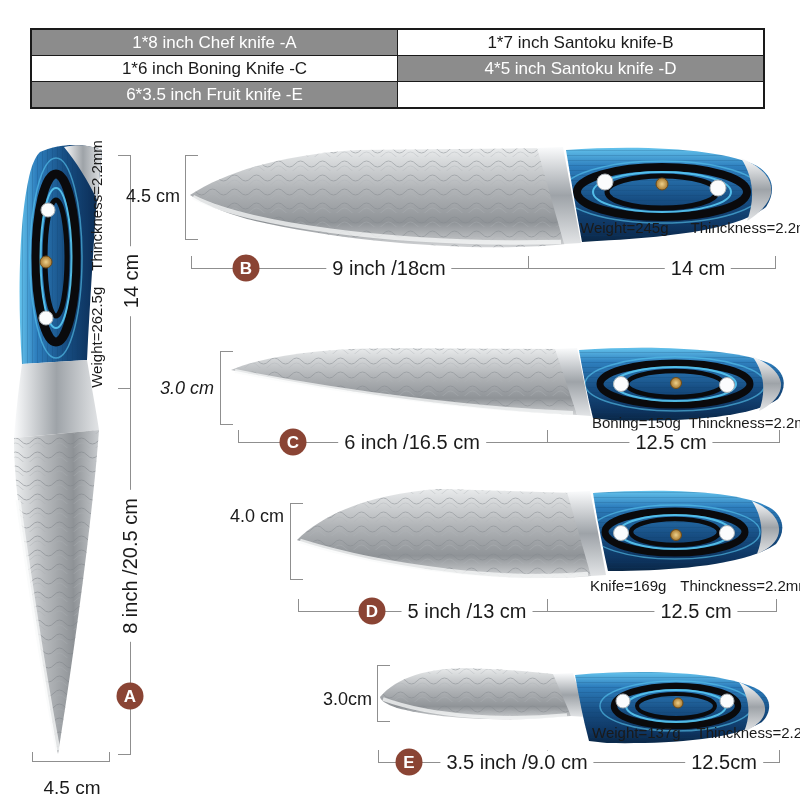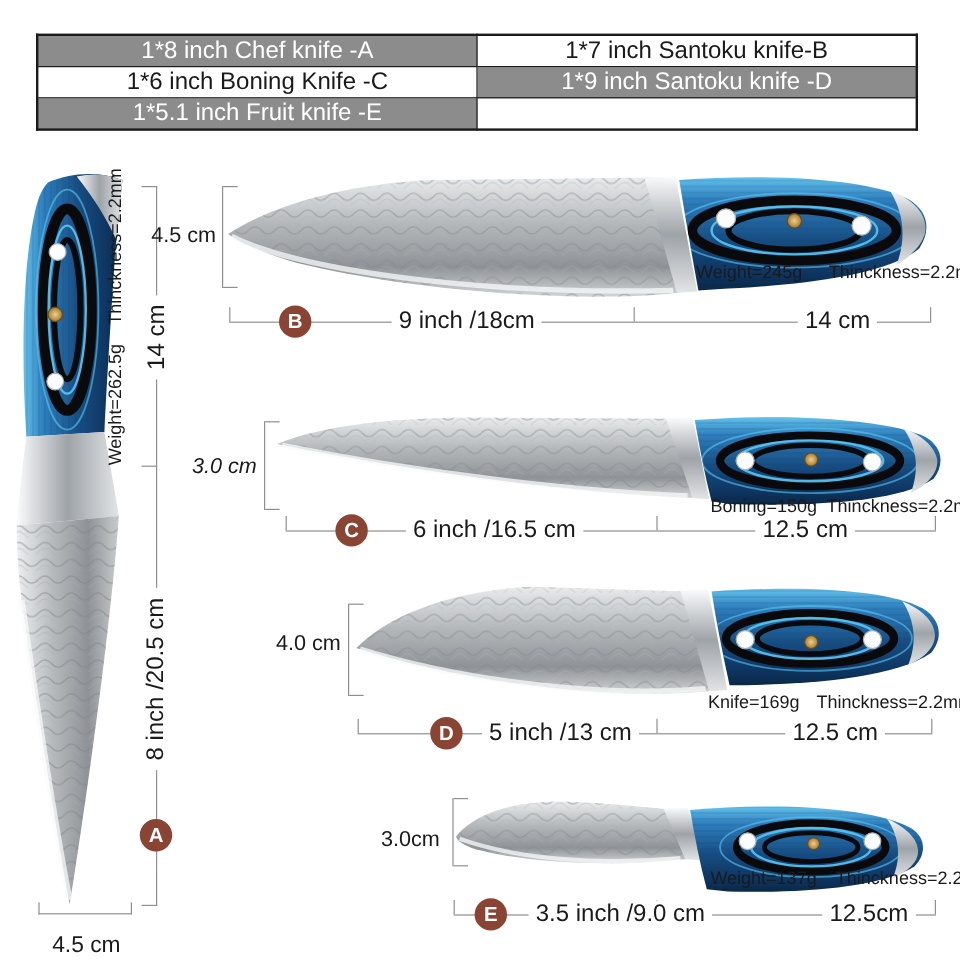--- a/index.html
+++ b/index.html
@@ -3,21 +3,21 @@
 <meta charset="utf-8">
 <style>
   html,body{margin:0;padding:0;background:#fff;}
   #canvas{position:relative;width:800px;height:800px;background:#fff;overflow:hidden;
           font-family:"Liberation Sans",sans-serif;color:#1a1a1a;}
 
   
   #legend{position:absolute;left:30px;top:28px;width:735px;height:78px;
           border:2px solid #1a1a1a;border-collapse:collapse;table-layout:fixed;}
   #legend td{border:1px solid #1a1a1a;text-align:center;vertical-align:middle;
-             font-size:20px;height:25px;padding:0;}
+             font-size:17px;height:25px;padding:0;}
   #legend td.gray{background:#8c8c8c;color:#fff;}
   #legend td.white{background:#fff;color:#1a1a1a;}
 
   
   .mline{position:absolute;height:0;border-top:1.6px solid #8f8f8f;}
   .tick-up{position:absolute;width:0;height:12px;border-left:1.6px solid #8f8f8f;top:-12.8px;}
   .vline{position:absolute;width:0;border-left:1.6px solid #8f8f8f;}
   .tick-left{position:absolute;width:13px;height:0;border-top:1.6px solid #8f8f8f;left:-13px;}
   .vbracket{position:absolute;width:0;border-left:1.6px solid #8f8f8f;}
   .vbracket:before,.vbracket:after{content:"";position:absolute;left:0;width:12px;height:0;
@@ -46,24 +46,24 @@
 <div id="canvas">
 
   <table id="legend">
     <tbody>
         <tr>
       <td class="gray">1*8 inch Chef knife -A</td>
       <td class="white">1*7 inch Santoku knife-B</td>
     </tr>
     <tr>
       <td class="white">1*6 inch Boning Knife -C</td>
-      <td class="gray">1*9 inch Santoku knife -D</td>
+      <td class="gray">4*5 inch Santoku knife -D</td>
     </tr>
     <tr>
-      <td class="gray">1*5.1 inch Fruit knife -E</td>
+      <td class="gray">6*3.5 inch Fruit knife -E</td>
       <td class="white"></td>
     </tr>
   </tbody>
     </table>
 
   <svg style="left:10px;top:140px" width="110" height="640" viewBox="0 0 110 640">
     <defs>
       <linearGradient id="steelA" x1="0" y1="0" x2="1" y2="0">
         <stop offset="0" stop-color="#eceeef"></stop>
           <stop offset=".35" stop-color="#b7babd"></stop>
@@ -272,21 +272,21 @@
         <ellipse cx="385" cy="52" rx="44" ry="13" fill="none" stroke="#0a0a0c" stroke-width="4.5"></ellipse>
       </g>
       <path d="M 462 21 C 476 27 488 36 489 48 C 490 59 481 68 467 74 C 474 56 473 38 462 21 Z" fill="url(#bolsterB)"></path>
       <circle cx="331" cy="53" r="7.5" fill="#fbfcfd" stroke="#a9b0b5"></circle>
       <circle cx="386" cy="55" r="5.5" fill="url(#brassB)" stroke="#6b4a1a"></circle>
       <circle cx="437" cy="53" r="7.5" fill="#fbfcfd" stroke="#a9b0b5"></circle>
     </g>
   </svg>
 
   <div class="vbracket" style="left:290px;top:503px;height:77px;"></div>
-  <div class="dim-r" style="left:220px;top:526px;width:64px;">4.0 cm</div>
+  <div class="dim-r" style="left:220px;top:506px;width:64px;">4.0 cm</div>
   <div class="wt" style="left:590px;top:577px;">
     <span>Knife=169g</span>
       <span style="width:14px;"></span>
       <span>Thinckness=2.2mm</span>
   </div>
   <div class="mline" style="left:298px;top:611px;width:479px;">
     <i class="tick-up" style="left:0;"></i>
       <i class="tick-up" style="left:249px;"></i>
       <i class="tick-up" style="right:0;"></i>
   </div>
@@ -316,21 +316,21 @@
         <ellipse cx="303" cy="46" rx="39" ry="12" fill="none" stroke="#0a0a0c" stroke-width="4"></ellipse>
       </g>
       <path d="M 366 22 C 379 28 391 37 392 48 C 393 58 384 66 371 72 C 378 55 377 38 366 22 Z" fill="url(#bolsterB)"></path>
       <circle cx="250" cy="41" r="7" fill="#fbfcfd" stroke="#a9b0b5"></circle>
       <circle cx="305" cy="43" r="5" fill="url(#brassB)" stroke="#6b4a1a"></circle>
       <circle cx="354" cy="41" r="7" fill="#fbfcfd" stroke="#a9b0b5"></circle>
     </g>
   </svg>
 
   <div class="vbracket" style="left:377px;top:665px;height:57px;"></div>
-  <div class="dim-r" style="left:312px;top:689px;width:60px;text-align:center;">3.0cm</div>
+  <div class="dim-r" style="left:312px;top:689px;width:60px;">3.0cm</div>
   <div class="wt" style="left:592px;top:724px;">
     <span>Weight=137g</span>
       <span style="width:16px;"></span>
       <span>Thinckness=2.2mm</span>
   </div>
   <div class="mline" style="left:378px;top:762px;width:402px;">
     <i class="tick-up" style="left:0;"></i>
       <i class="tick-up" style="left:169px;"></i>
       <i class="tick-up" style="right:0;"></i>
   </div>

